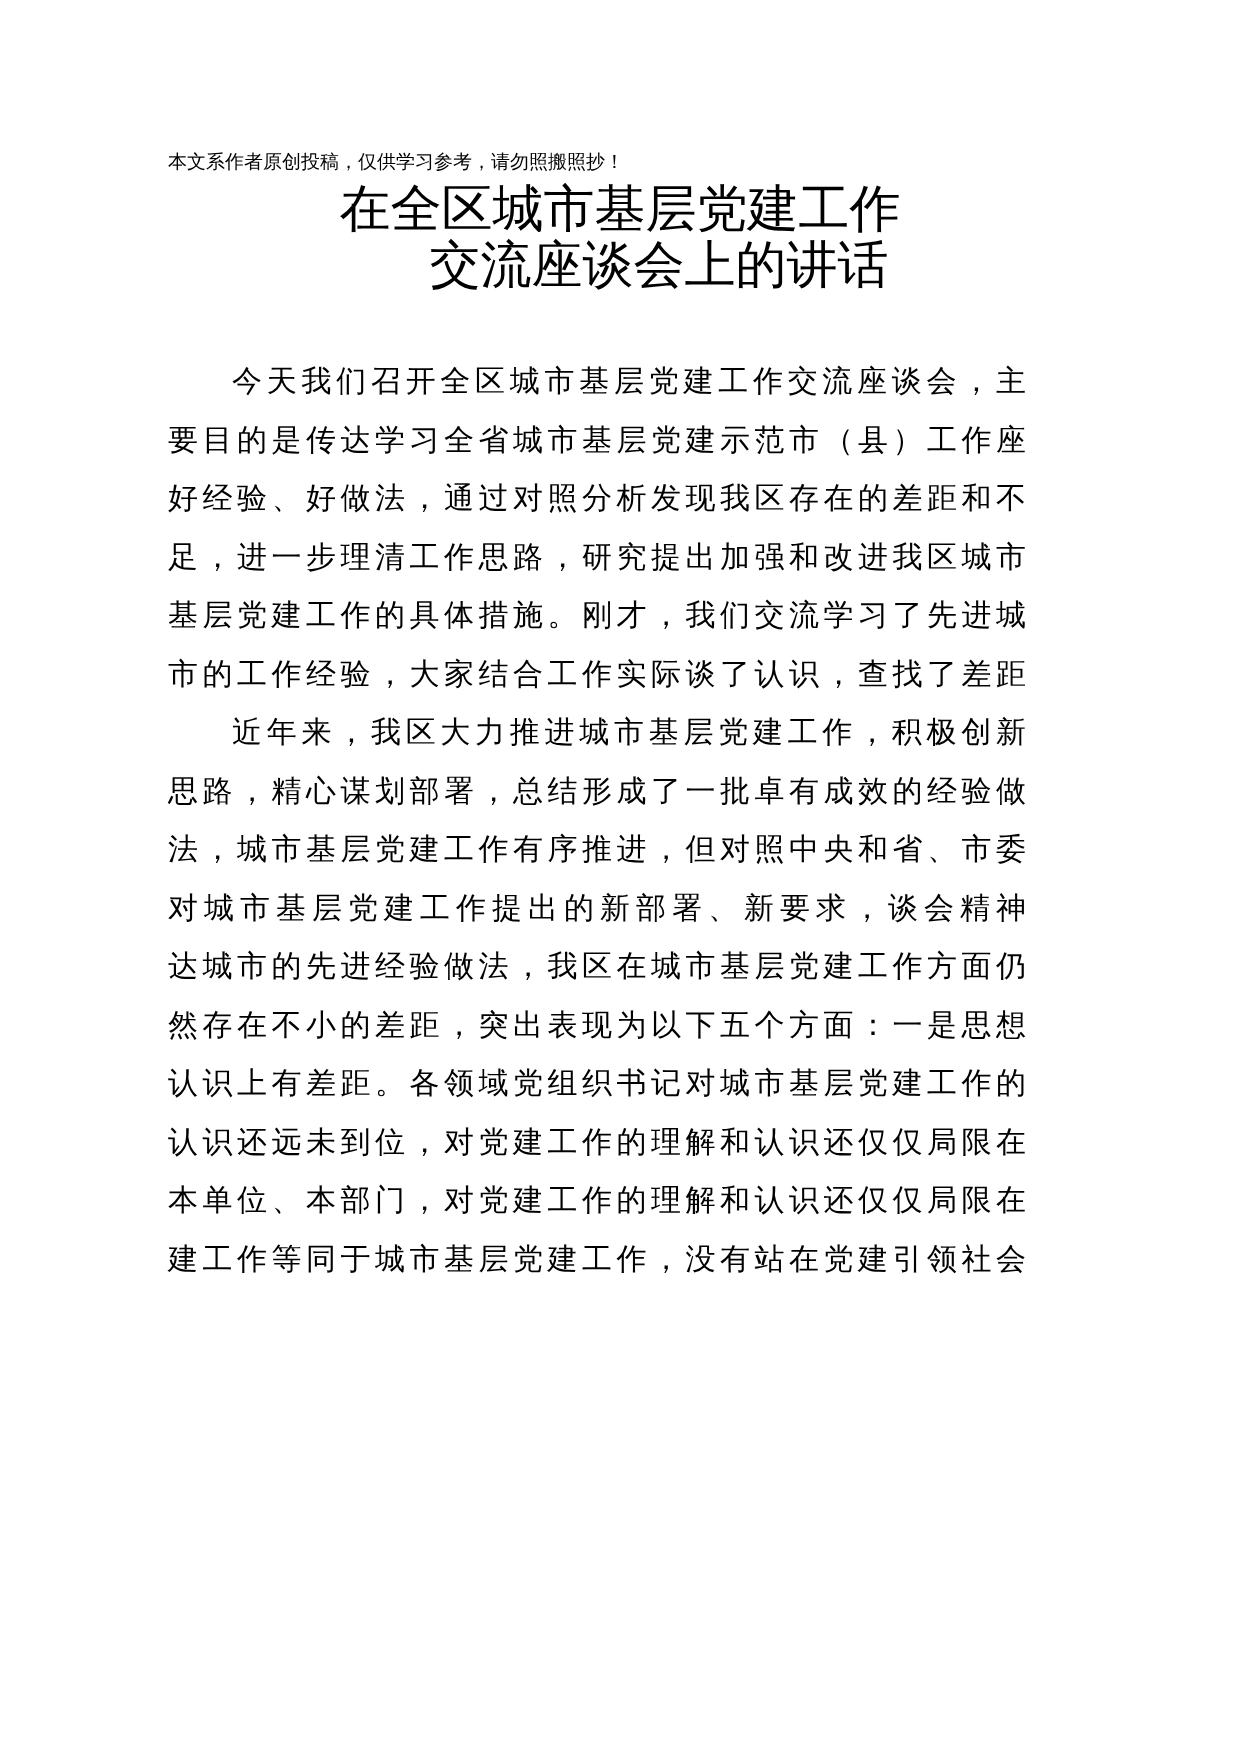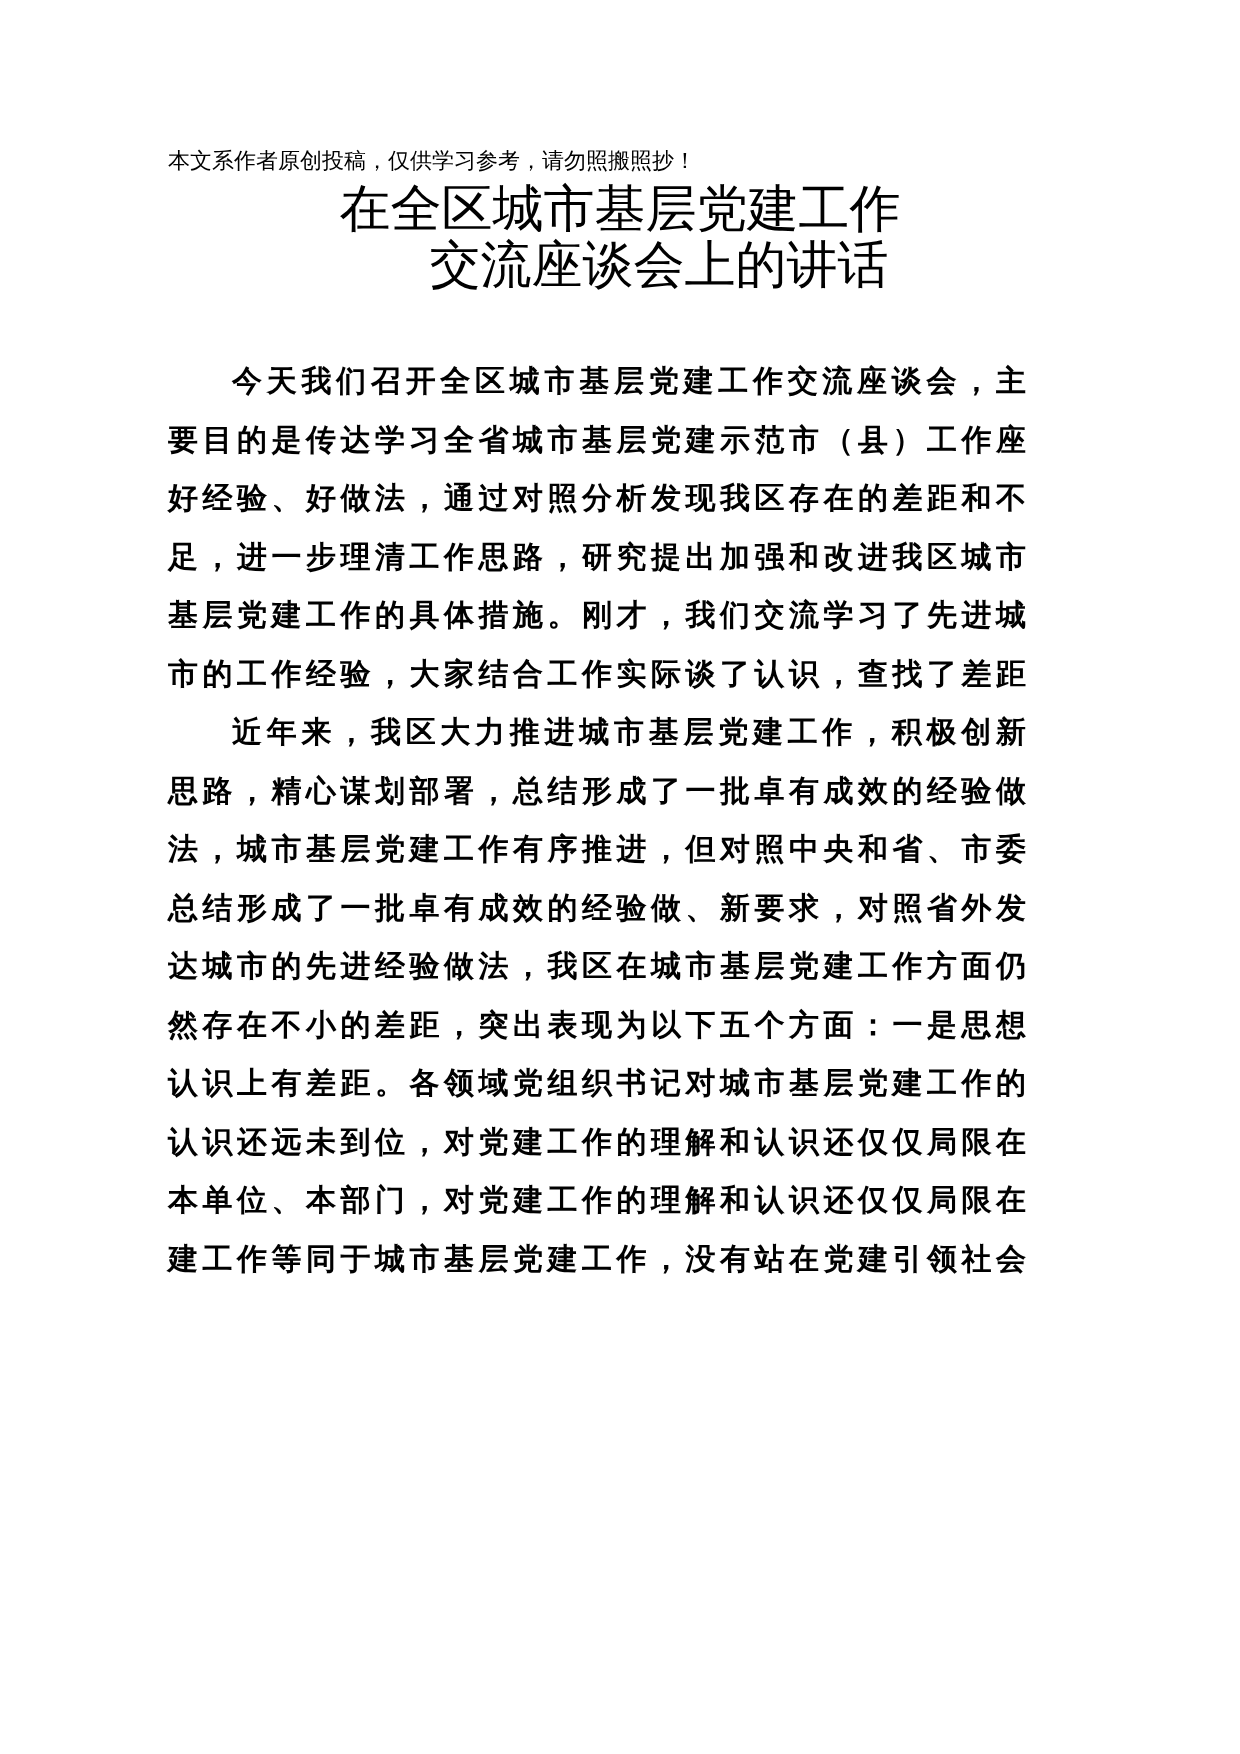--- a/index.html
+++ b/index.html
@@ -20,42 +20,41 @@
       left: 0;
       top: 0;
       width: 1240px;
       height: 1754px;
       background: #ffffff;
     }
     .notice {
       position: absolute;
       left: 168px;
       top: 148px;
-      font-size: 22px;
+      font-size: 19px;
       line-height: 26px;
       white-space: nowrap;
       letter-spacing: 0px;
     }
     .title {
       position: absolute;
       left: 0;
       width: 1240px;
       text-align: center;
       font-size: 51px;
       line-height: 50px;
       white-space: nowrap;
     }
     .title-line-1 { top: 184px; }
     .title-line-2 { top: 240px; padding-left: 39px; }
     .body {
       position: absolute;
       left: 168px;
       top: 352px;
       width: 858px;
-      font-weight: bold;
     }
     .line {
       height: 58.5px;
       font-size: 30px;
       line-height: 58.5px;
       white-space: nowrap;
       text-align: justify;
       text-align-last: justify;
       letter-spacing: 0px;
     }
@@ -84,21 +83,21 @@
       <div class="line">好经验、好做法，通过对照分析发现我区存在的差距和不</div>
       <div class="line">足，进一步理清工作思路，研究提出加强和改进我区城市</div>
       <div class="line">基层党建工作的具体措施。刚才，我们交流学习了先进城</div>
       <div class="line">市的工作经验，大家结合工作实际谈了认识，查找了差距</div>
     </div>
 
     <div>
       <div class="line indent">近年来，我区大力推进城市基层党建工作，积极创新</div>
       <div class="line">思路，精心谋划部署，总结形成了一批卓有成效的经验做</div>
       <div class="line">法，城市基层党建工作有序推进，但对照中央和省、市委</div>
-      <div class="line">总结形成了一批卓有成效的经验做、新要求，对照省外发</div>
+      <div class="line">对城市基层党建工作提出的新部署、新要求，谈会精神</div>
       <div class="line">达城市的先进经验做法，我区在城市基层党建工作方面仍</div>
       <div class="line">然存在不小的差距，突出表现为以下五个方面：一是思想</div>
       <div class="line">认识上有差距。各领域党组织书记对城市基层党建工作的</div>
       <div class="line">认识还远未到位，对党建工作的理解和认识还仅仅局限在</div>
       <div class="line">本单位、本部门，对党建工作的理解和认识还仅仅局限在</div>
       <div class="line">建工作等同于城市基层党建工作，没有站在党建引领社会</div>
     </div>
 
   </div>
 </div>

